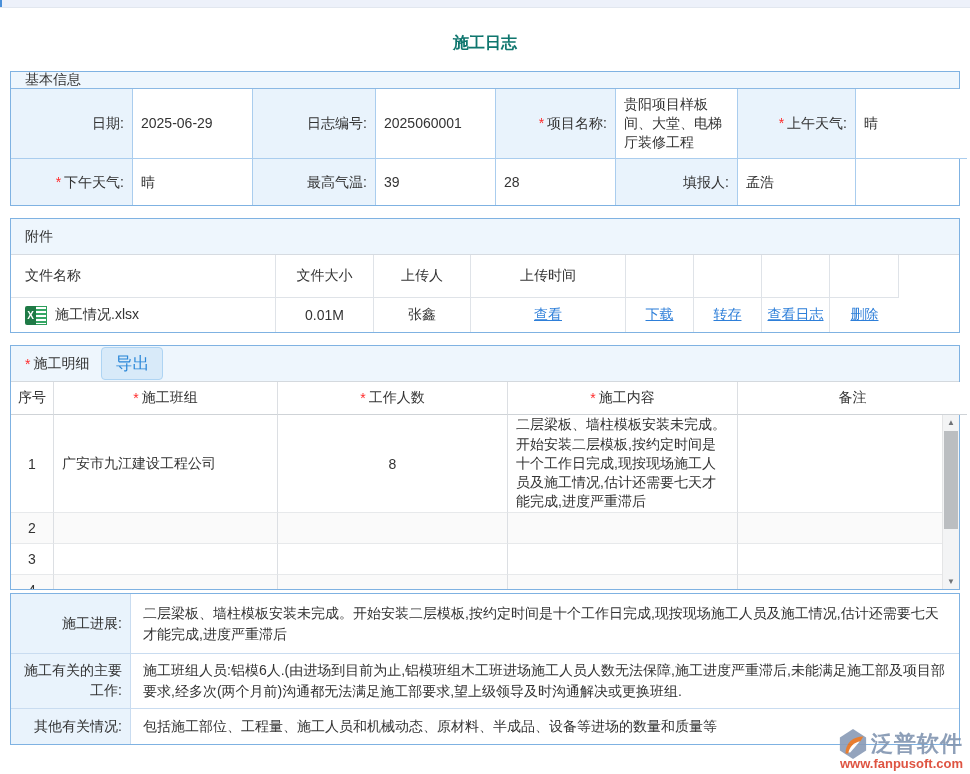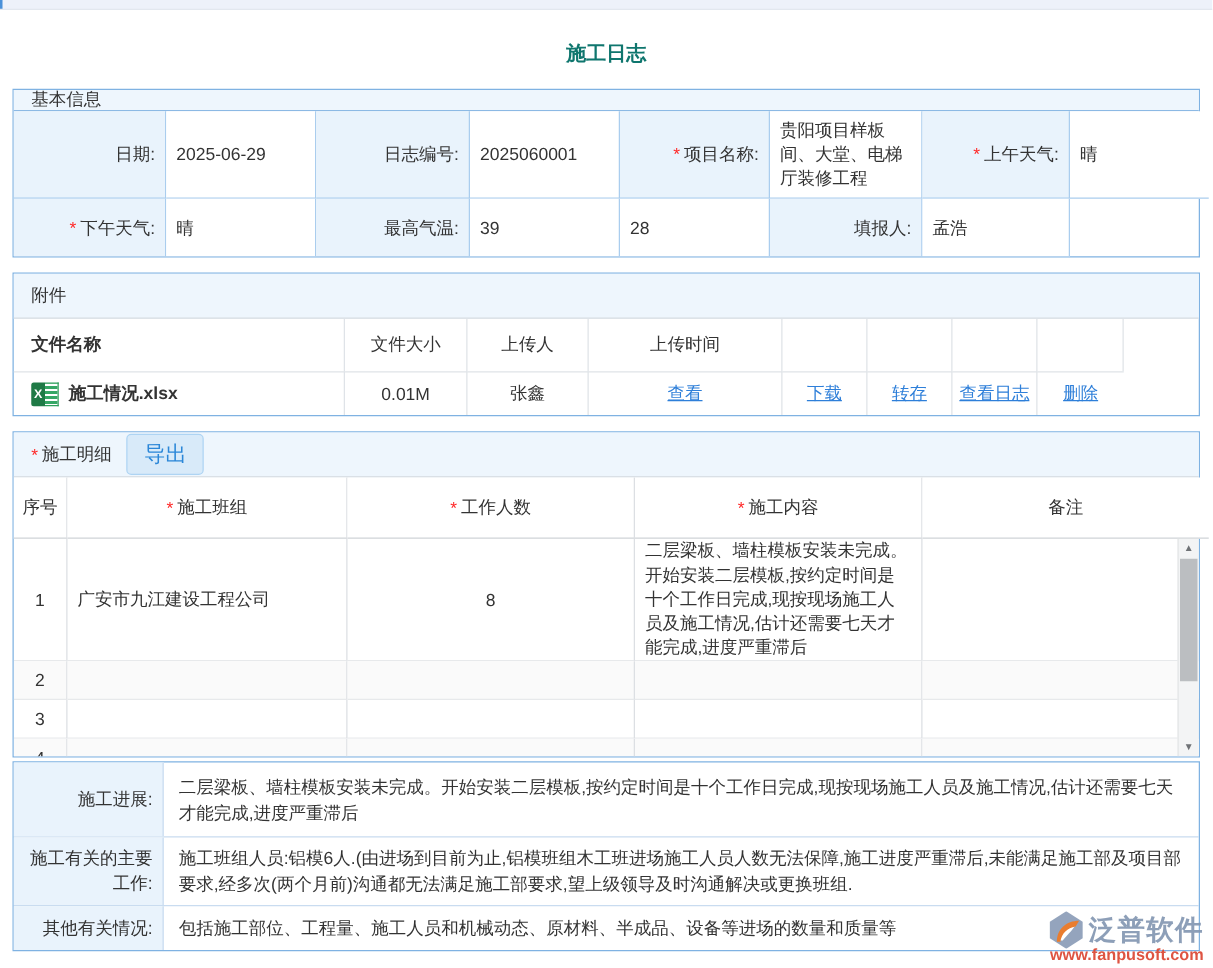--- a/index.html
+++ b/index.html
@@ -29,38 +29,38 @@
   .bi-value { background:#fff; justify-content:flex-start; text-align:left; }
 
   
   .att { margin-top:12px; }
   .att-head { border-bottom:1px solid #d6dbe1; height:36px; }
   .att-grid { display:grid; grid-template-columns:265px 98px 97px 155px 68px 68px 68px 69px 68px; }
   .att-cell { display:flex; align-items:center; justify-content:center; border-right:1px solid #dfe3e8;
               height:42px; }
   .att-grid .att-cell:last-child { border-right:none; }
   .att-row .att-cell { height:35px; border-top:1px solid #dfe3e8; }
-  .att-cell.fname { justify-content:flex-start; padding-left:14px;font-weight:bold; }
+  .att-cell.fname { justify-content:flex-start; padding-left:14px; }
   a.lnk { color:#2e7fd9; text-decoration:underline; cursor:pointer; }
 
   
   .xls-icon { width:22px; height:19px; display:inline-flex; margin-right:8px; flex:none; }
   .xls-l { width:11px; height:100%; background:#1f7a46; color:#fff; display:flex; align-items:center;
            justify-content:center; font-size:10px; font-weight:bold; border-radius:2px 0 0 2px; }
   .xls-l::after { content:"X"; }
   .xls-r { width:11px; height:100%; border:1px solid #2e9e5b; border-left:none;
            background:repeating-linear-gradient(#ffffff 0 2px, #35a765 2px 4px); }
 
   
   .det { margin-top:12px; }
   .det-head { height:36px; border-bottom:1px solid #d4d9de; }
   .btn-export { margin-left:12px; background:#d8eaf9; border:1px solid #aed4f3; color:#2b87d8;
                 border-radius:4px; padding:4px 13px; font-size:17px; cursor:pointer; }
   .det-grid { display:grid; grid-template-columns:43px 224px 230px 230px 229px; }
-  .det-hrow .d-cell { height:49px; border-bottom:1px solid #cfd3d7; background:#fff; }
+  .det-hrow .d-cell { height:33px; border-bottom:1px solid #cfd3d7; background:#fff; }
   .d-cell { display:flex; align-items:center; justify-content:center; border-right:1px solid #dcdfe3;
             text-align:center; }
   .det-grid .d-cell:last-child { border-right:none; }
   .det-body { position:relative; height:174px; overflow:hidden; }
   .d-row .d-cell { border-bottom:1px solid #e7e9eb; }
   .d-row.r1 .d-cell { height:98px; }
   .d-row.r2 .d-cell, .d-row.r3 .d-cell, .d-row.r4 .d-cell { height:31px; }
   .d-row.even .d-cell { background:#fafafa; }
   .d-cell.team { justify-content:flex-start; padding-left:8px; text-align:left; }
   .d-cell.content { justify-content:flex-start; padding:5px 8px; text-align:left; line-height:1.38; }

